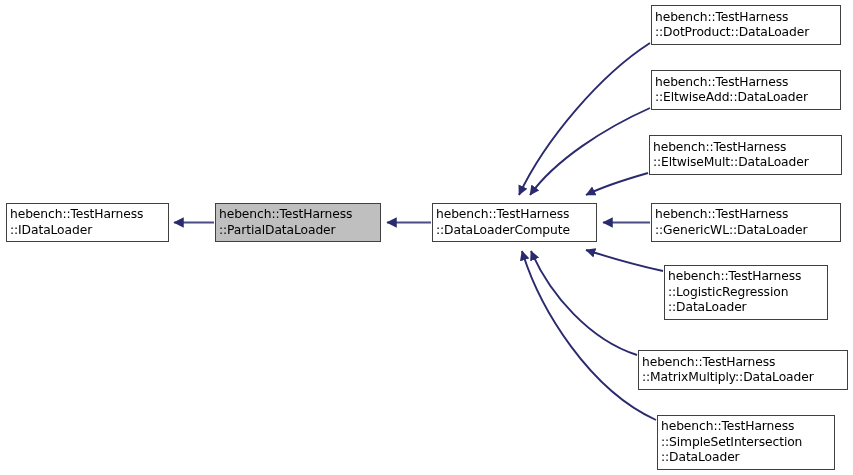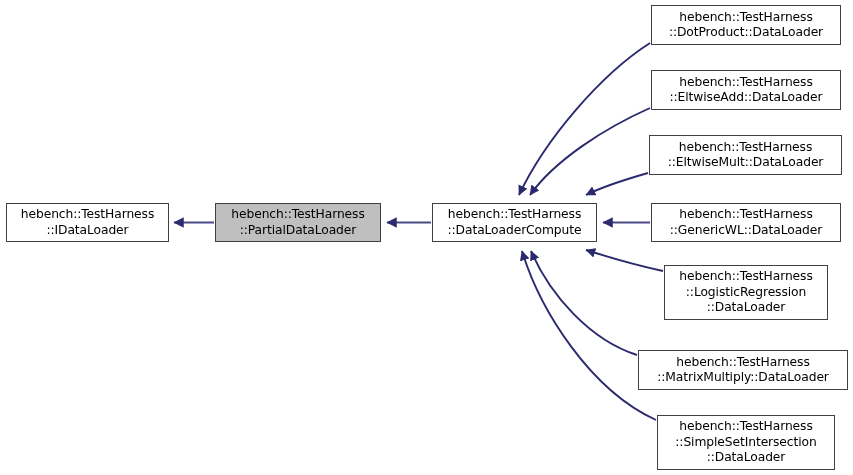--- a/index.html
+++ b/index.html
@@ -28,21 +28,21 @@
     pointer-events: none;
   }
   .node {
     position: absolute;
     box-sizing: border-box;
     border: 1px solid #404040;
     background: #ffffff;
     display: flex;
     align-items: center;
     justify-content: center;
-    text-align: center;
+    text-align: left;
     color: #000000;
     font-size: 12.3px;
     line-height: 15.5px;
     letter-spacing: -0.1px;
     white-space: pre-line;
     padding: 0 3px;
   }
   .node.highlight {
     background: #bfbfbf;
   }

